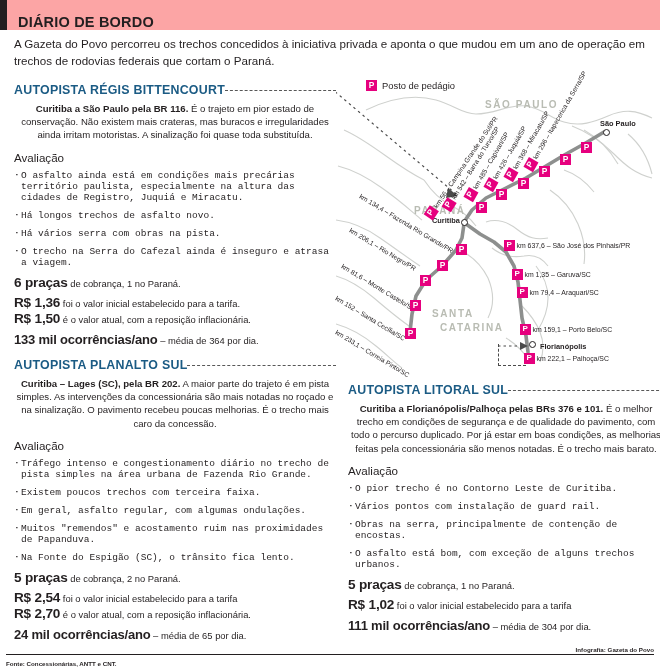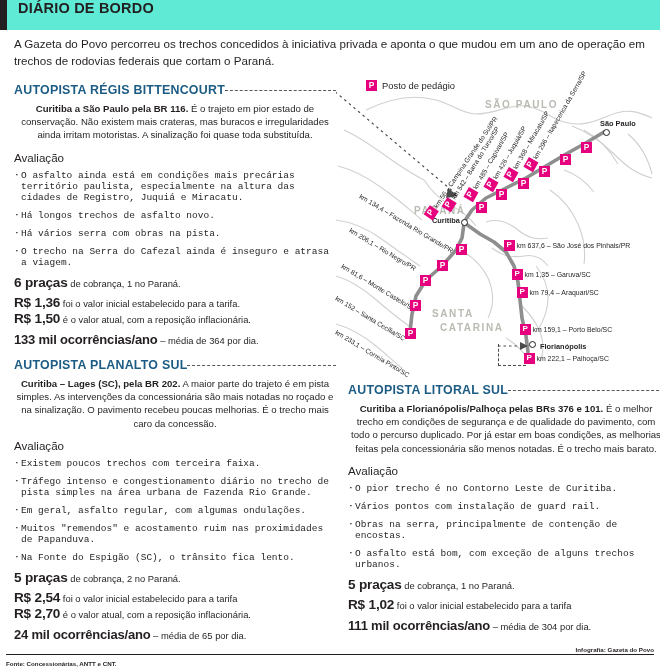--- a/index.html
+++ b/index.html
@@ -14,23 +14,23 @@
     position: relative;
     width: 660px; height: 668px;
     background: #fff;
   }
 
   
   .header-band {
     position: absolute;
     left: 0; top: 0;
     width: 660px; height: 30px;
-    background: #5eead4;
+    background: #fca5a5;
     display: flex;
-    align-items: flex-start;
+    align-items: flex-end;
   }
   .header-rule-left {
     position: absolute;
     left: 0; top: 0;
     width: 7px; height: 30px;
     background: #231f20;
   }
   .header-title {
     margin-left: 18px;
     font-size: 14.5px;
@@ -239,22 +239,22 @@
   <div class="article" style="left:14px; top:358px; width:322px;">
     <div class="sec-head">
       <span class="sec-title">AUTOPISTA PLANALTO SUL</span>
       <span class="sec-dots"></span>
     </div>
     <p class="lede">
       <b>Curitiba – Lages (SC), pela BR 202.</b><span> A maior parte do trajeto é em pista simples. As intervenções da concessionária são mais notadas no roçado e na sinalização. O pavimento recebeu poucas melhorias. É o trecho mais caro da concessão.</span>
     </p>
     <div class="sub">Avaliação</div>
     <ul class="bullets">
+      <li>Tráfego intenso e congestionamento diário no trecho de pista simples na área urbana de Fazenda Rio Grande.</li>
       <li>Existem poucos trechos com terceira faixa.</li>
-      <li>Tráfego intenso e congestionamento diário no trecho de pista simples na área urbana de Fazenda Rio Grande.</li>
       <li>Em geral, asfalto regular, com algumas ondulações.</li>
       <li>Muitos "remendos" e acostamento ruim nas proximidades de Papanduva.</li>
       <li>Na Fonte do Espigão (SC), o trânsito fica lento.</li>
     </ul>
     <div class="stat">
       <span class="big">5 praças</span><span> de cobrança, 2 no Paraná.</span>
     </div>
     <div class="tarifa-block">
       <div class="stat">
         <span class="big">R$ 2,54</span><span> foi o valor inicial estabelecido para a tarifa</span>

